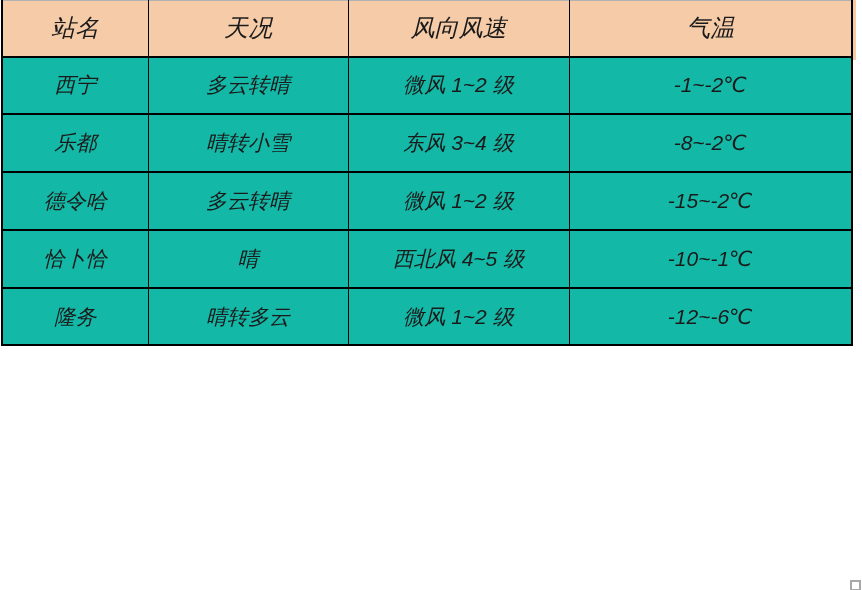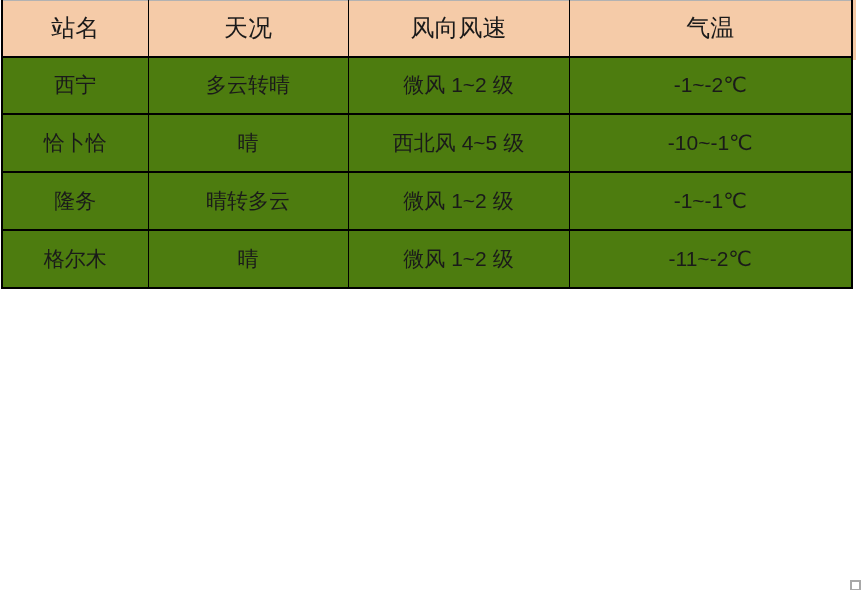--- a/index.html
+++ b/index.html
@@ -32,31 +32,32 @@
     border-left: 1px solid #000000;
     border-right: 1px solid #000000;
     border-top: 2px solid #000000;
     border-bottom: 2px solid #000000;
     text-align: center;
     vertical-align: middle;
     padding: 0;
     color: #1a1a1a;
     overflow: hidden;
     white-space: nowrap;
+    font-style: italic;
   }
   table.weather thead tr { height: 56px; }
   table.weather tbody tr { height: 57.8px; }
   table.weather th {
     background: #F5CBA8;
     font-size: 24px;
     font-weight: 400;
     border-top: none;
   }
   table.weather td {
-    background: #4d7c0f;
+    background: #14b8a6;
     font-size: 21px;
     font-weight: 400;
   }
   
   .header-bleed {
     position: absolute;
     left: 851px;
     top: 0;
     width: 5px;
     height: 60px;
@@ -97,35 +98,41 @@
       </tr>
     </thead>
     <tbody>
       <tr>
         <td><span>西宁</span></td>
         <td><span>多云转晴</span></td>
         <td><span>微风 1~2 级</span></td>
         <td><span>-1~-2℃</span></td>
       </tr>
       <tr>
+        <td><span>乐都</span></td>
+        <td><span>晴转小雪</span></td>
+        <td><span>东风 3~4 级</span></td>
+        <td><span>-8~-2℃</span></td>
+      </tr>
+      <tr>
+        <td><span>德令哈</span></td>
+        <td><span>多云转晴</span></td>
+        <td><span>微风 1~2 级</span></td>
+        <td><span>-15~-2℃</span></td>
+      </tr>
+      <tr>
         <td><span>恰卜恰</span></td>
         <td><span>晴</span></td>
         <td><span>西北风 4~5 级</span></td>
         <td><span>-10~-1℃</span></td>
       </tr>
       <tr>
         <td><span>隆务</span></td>
         <td><span>晴转多云</span></td>
         <td><span>微风 1~2 级</span></td>
-        <td><span>-1~-1℃</span></td>
-      </tr>
-      <tr>
-        <td><span>格尔木</span></td>
-        <td><span>晴</span></td>
-        <td><span>微风 1~2 级</span></td>
-        <td><span>-11~-2℃</span></td>
+        <td><span>-12~-6℃</span></td>
       </tr>
     </tbody>
   </table>
 
   <div class="resize-handle"></div>
 
 </div>
 
 </body></html>

